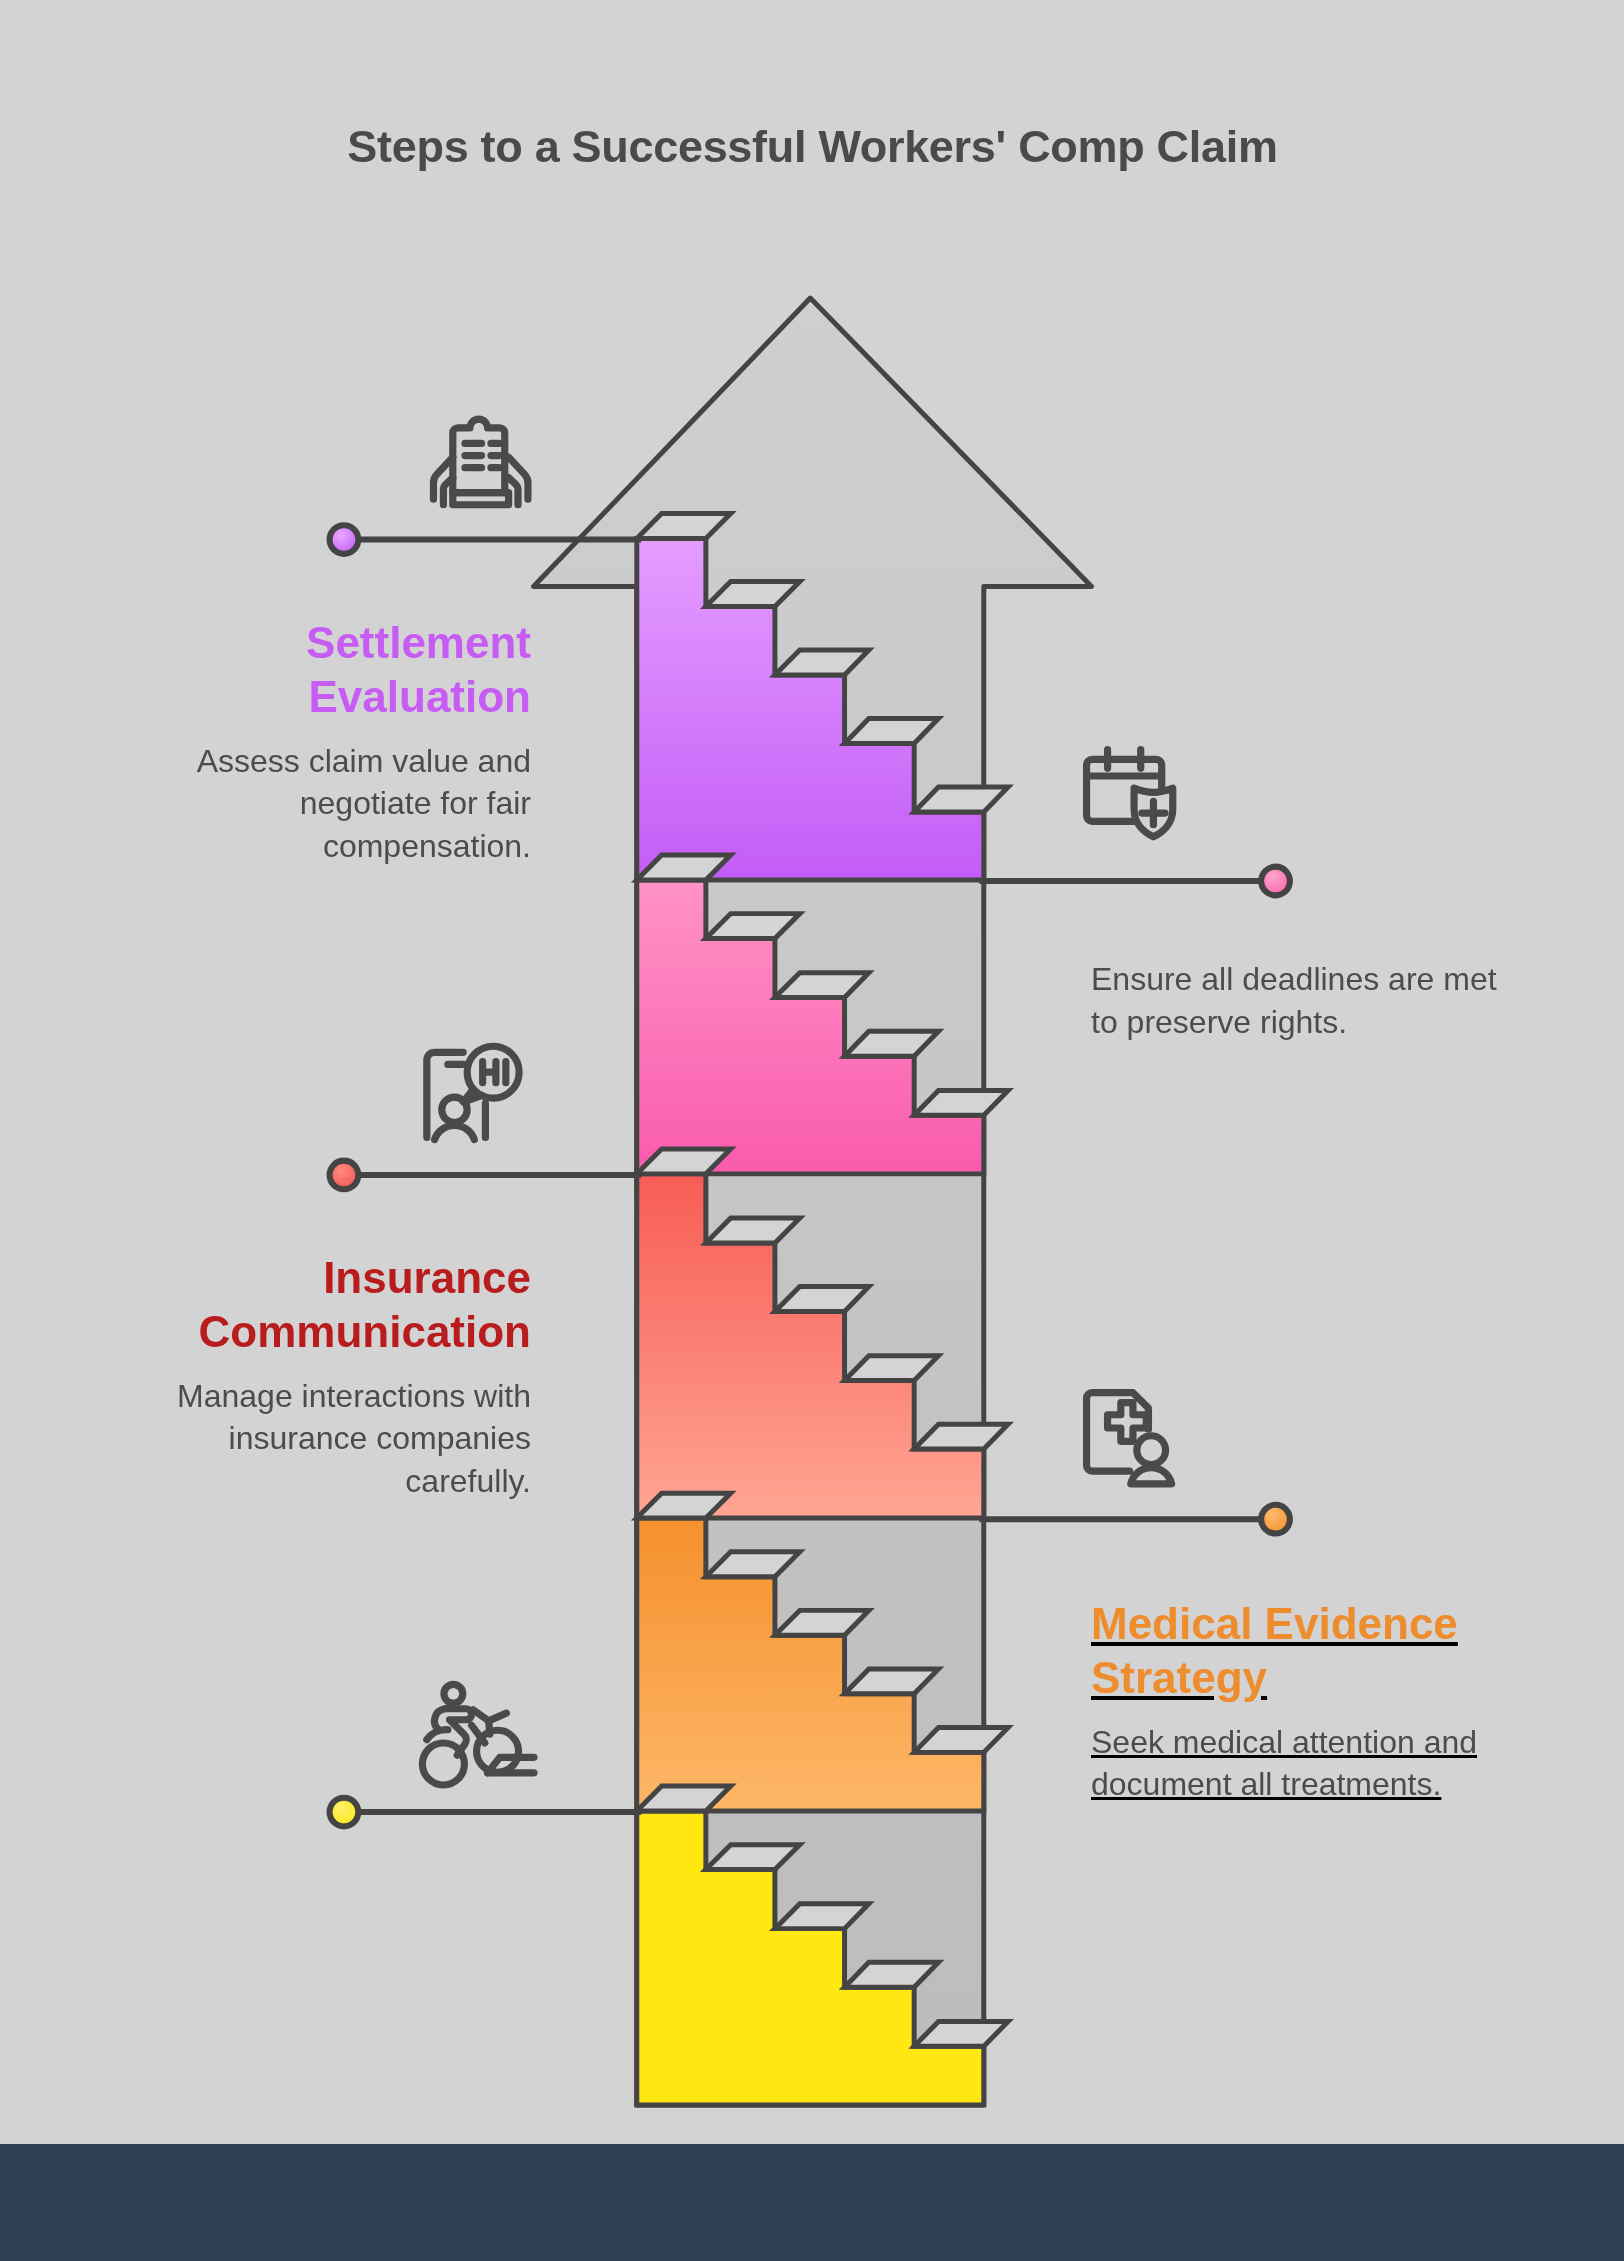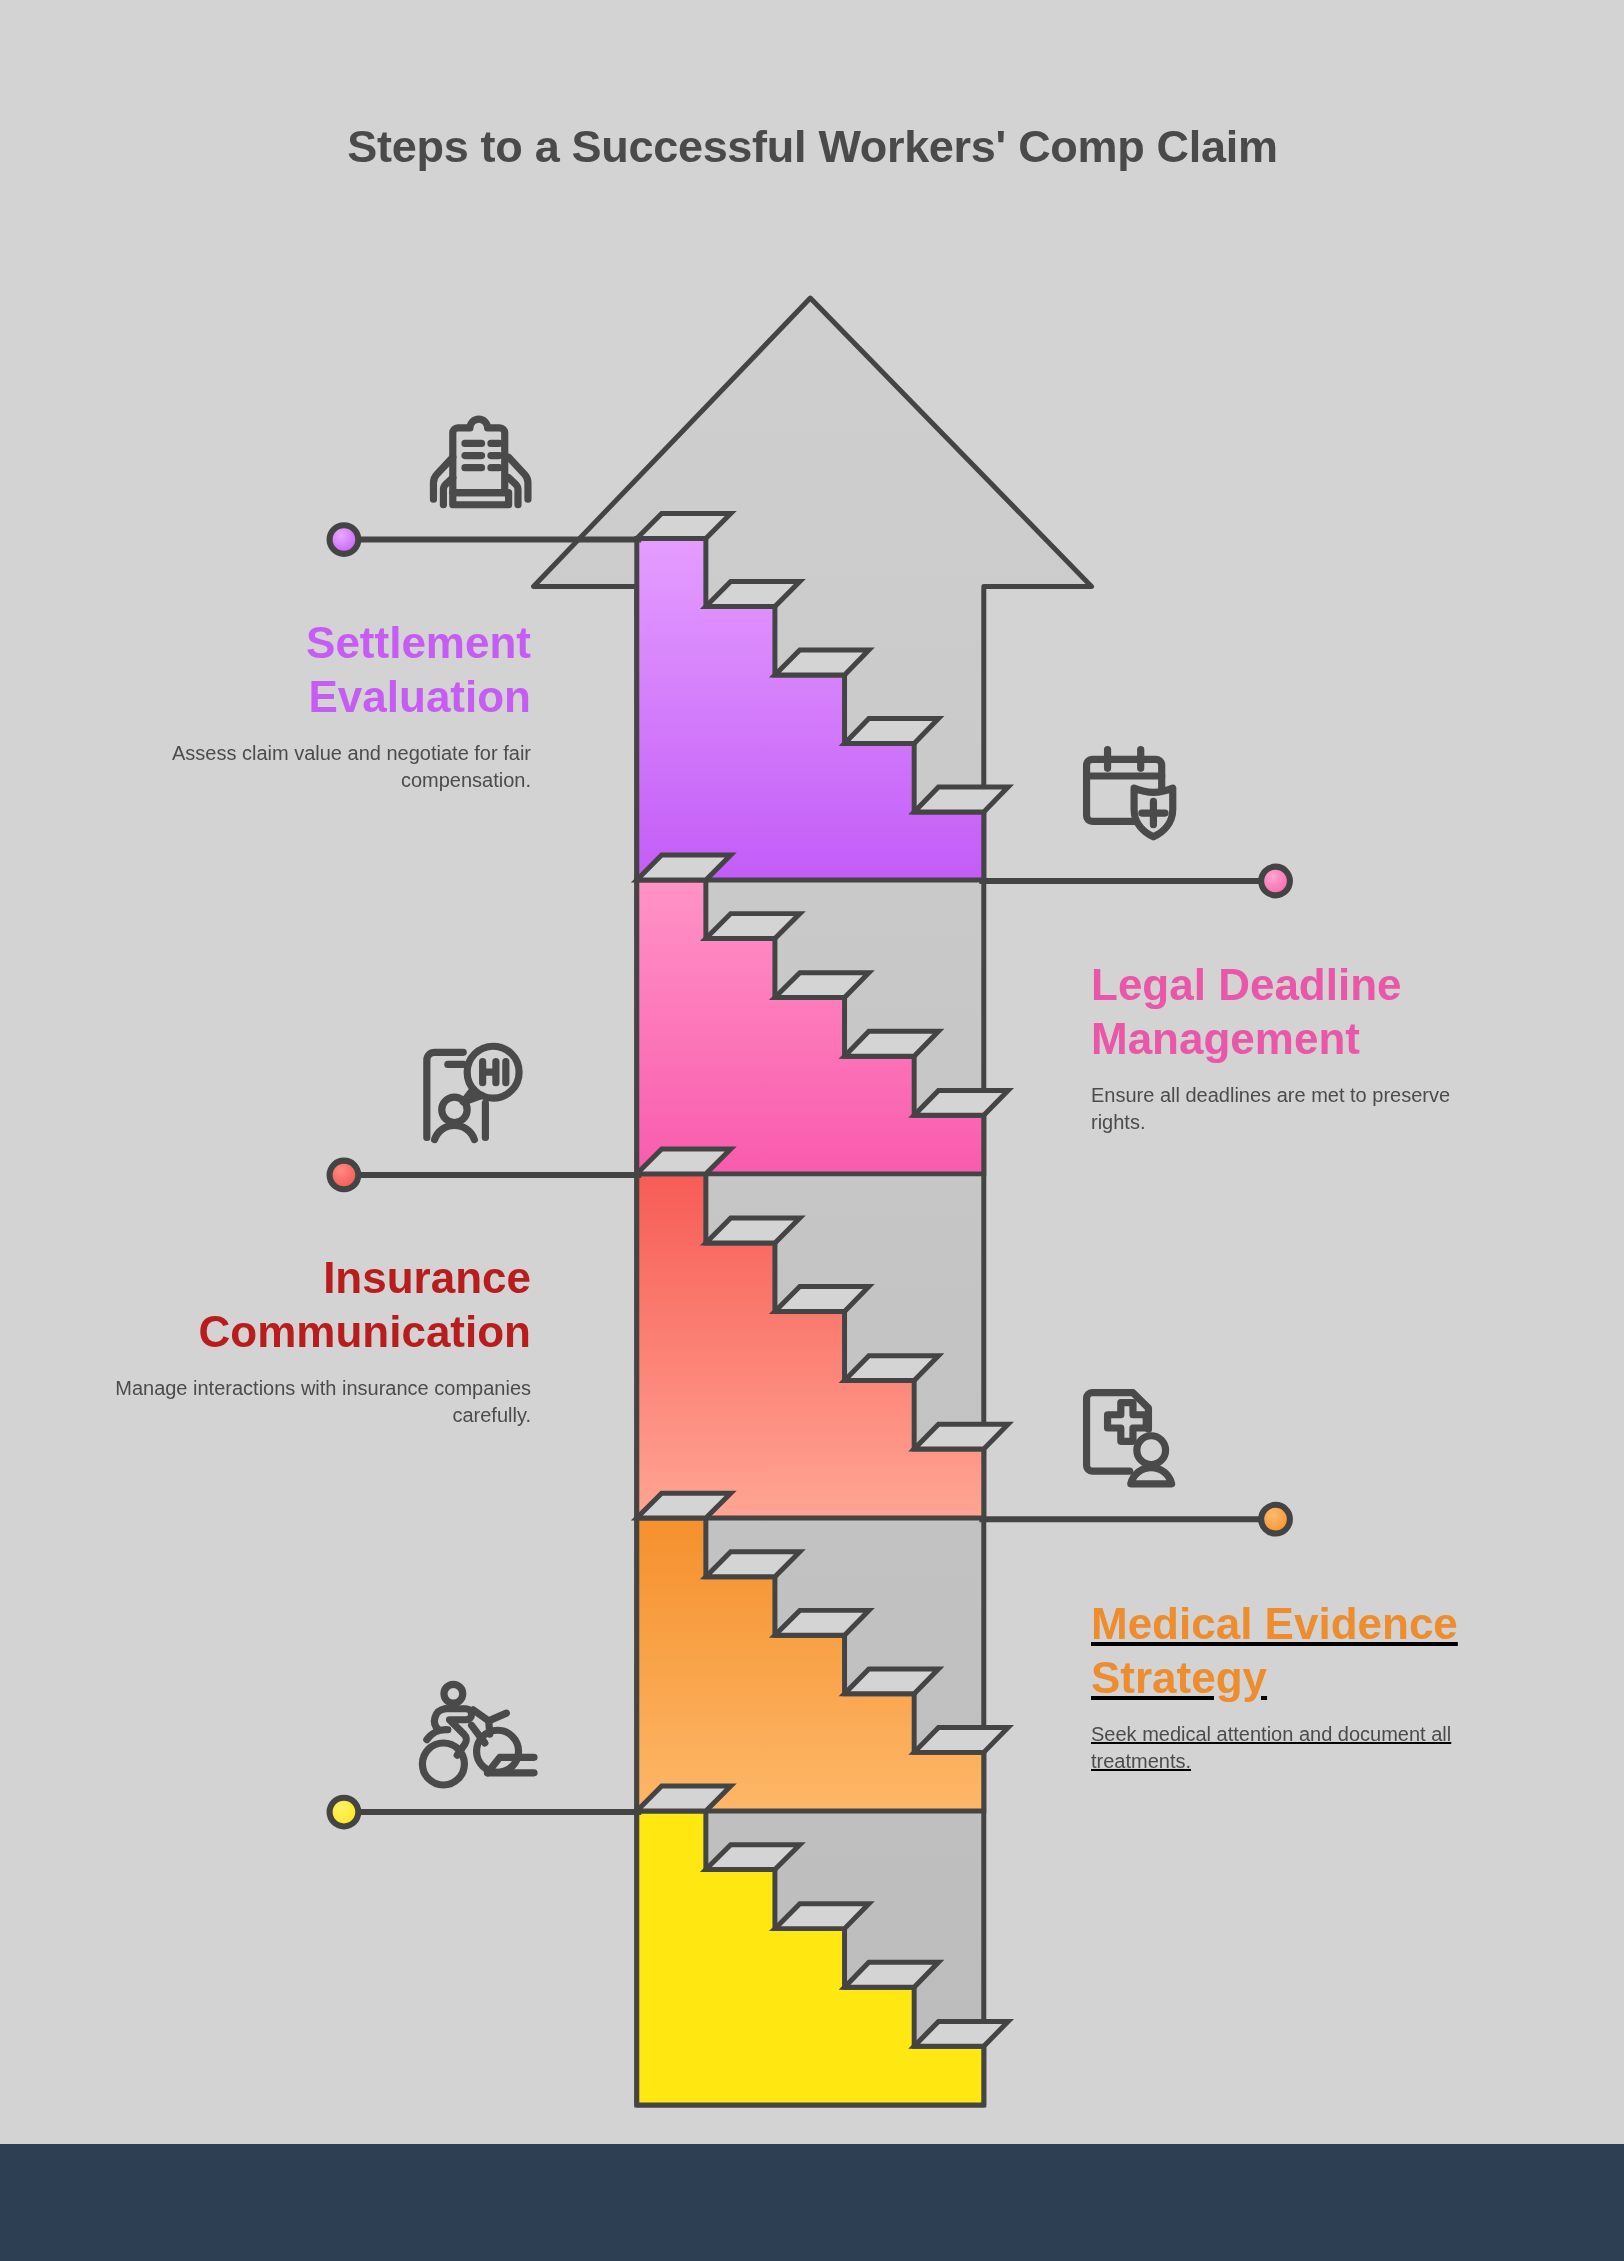--- a/index.html
+++ b/index.html
@@ -65,21 +65,21 @@
   .step-block.right {
     text-align: left;
   }
   .step-title {
     font-size: 44px;
     font-weight: bold;
     line-height: 1.22;
     margin: 0 0 16.6px 0;
   }
   .step-desc {
-    font-size: 20px;
+    font-size: 32px;
     font-weight: normal;
     line-height: 1.33;
     color: #4c4c4c;
     margin: 0;
   }
 
   
   #block-1 { left: 105px;  top: 608px; width: 426px; }   
   #block-2 { left: 1091px; top: 950px; width: 409px; }   
   #block-3 { left: 105px;  top: 1243px; width: 426px; }   
@@ -283,24 +283,20 @@
 
   <div class="step-block left" id="block-1">
     <div class="step-title" style="color:#c75cf5;">
       <span>Settlement</span><br>
       <span>Evaluation</span>
     </div>
     <div class="step-desc">Assess claim value and negotiate for fair compensation.</div>
   </div>
 
   <div class="step-block right" id="block-2">
-    <div class="step-title" style="color:#ea56a8;">
-      <span>Legal Deadline</span><br>
-      <span>Management</span>
-    </div>
     <div class="step-desc">Ensure all deadlines are met to preserve rights.</div>
   </div>
 
   <div class="step-block left" id="block-3">
     <div class="step-title" style="color:#b91c1c;">
       <span>Insurance</span><br>
       <span>Communication</span>
     </div>
     <div class="step-desc">Manage interactions with insurance companies carefully.</div>
   </div>

